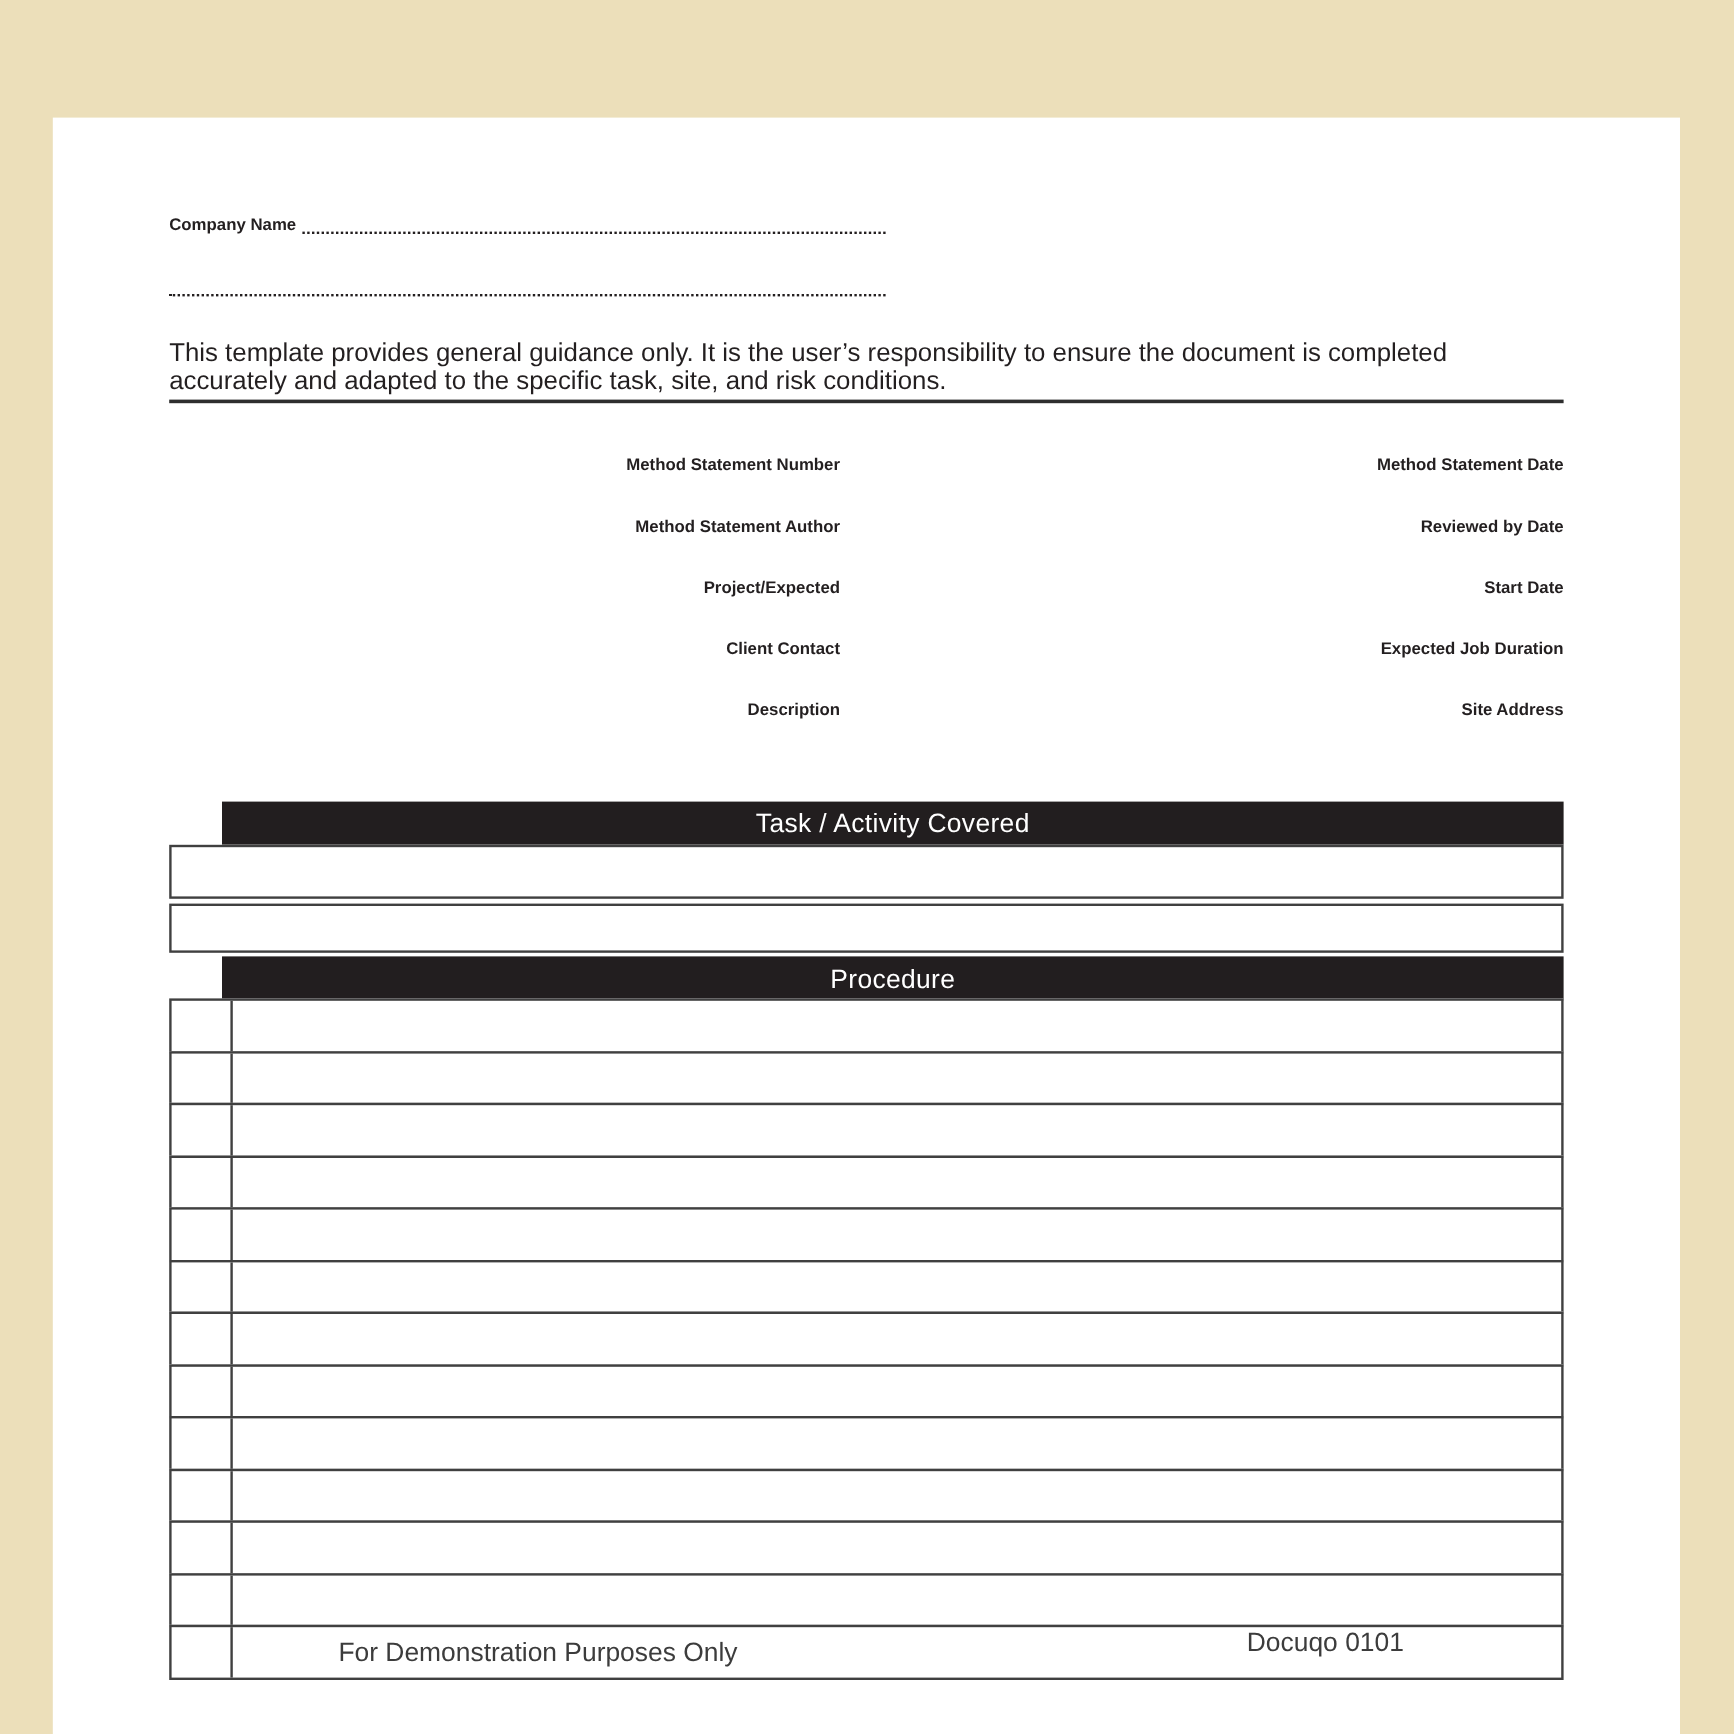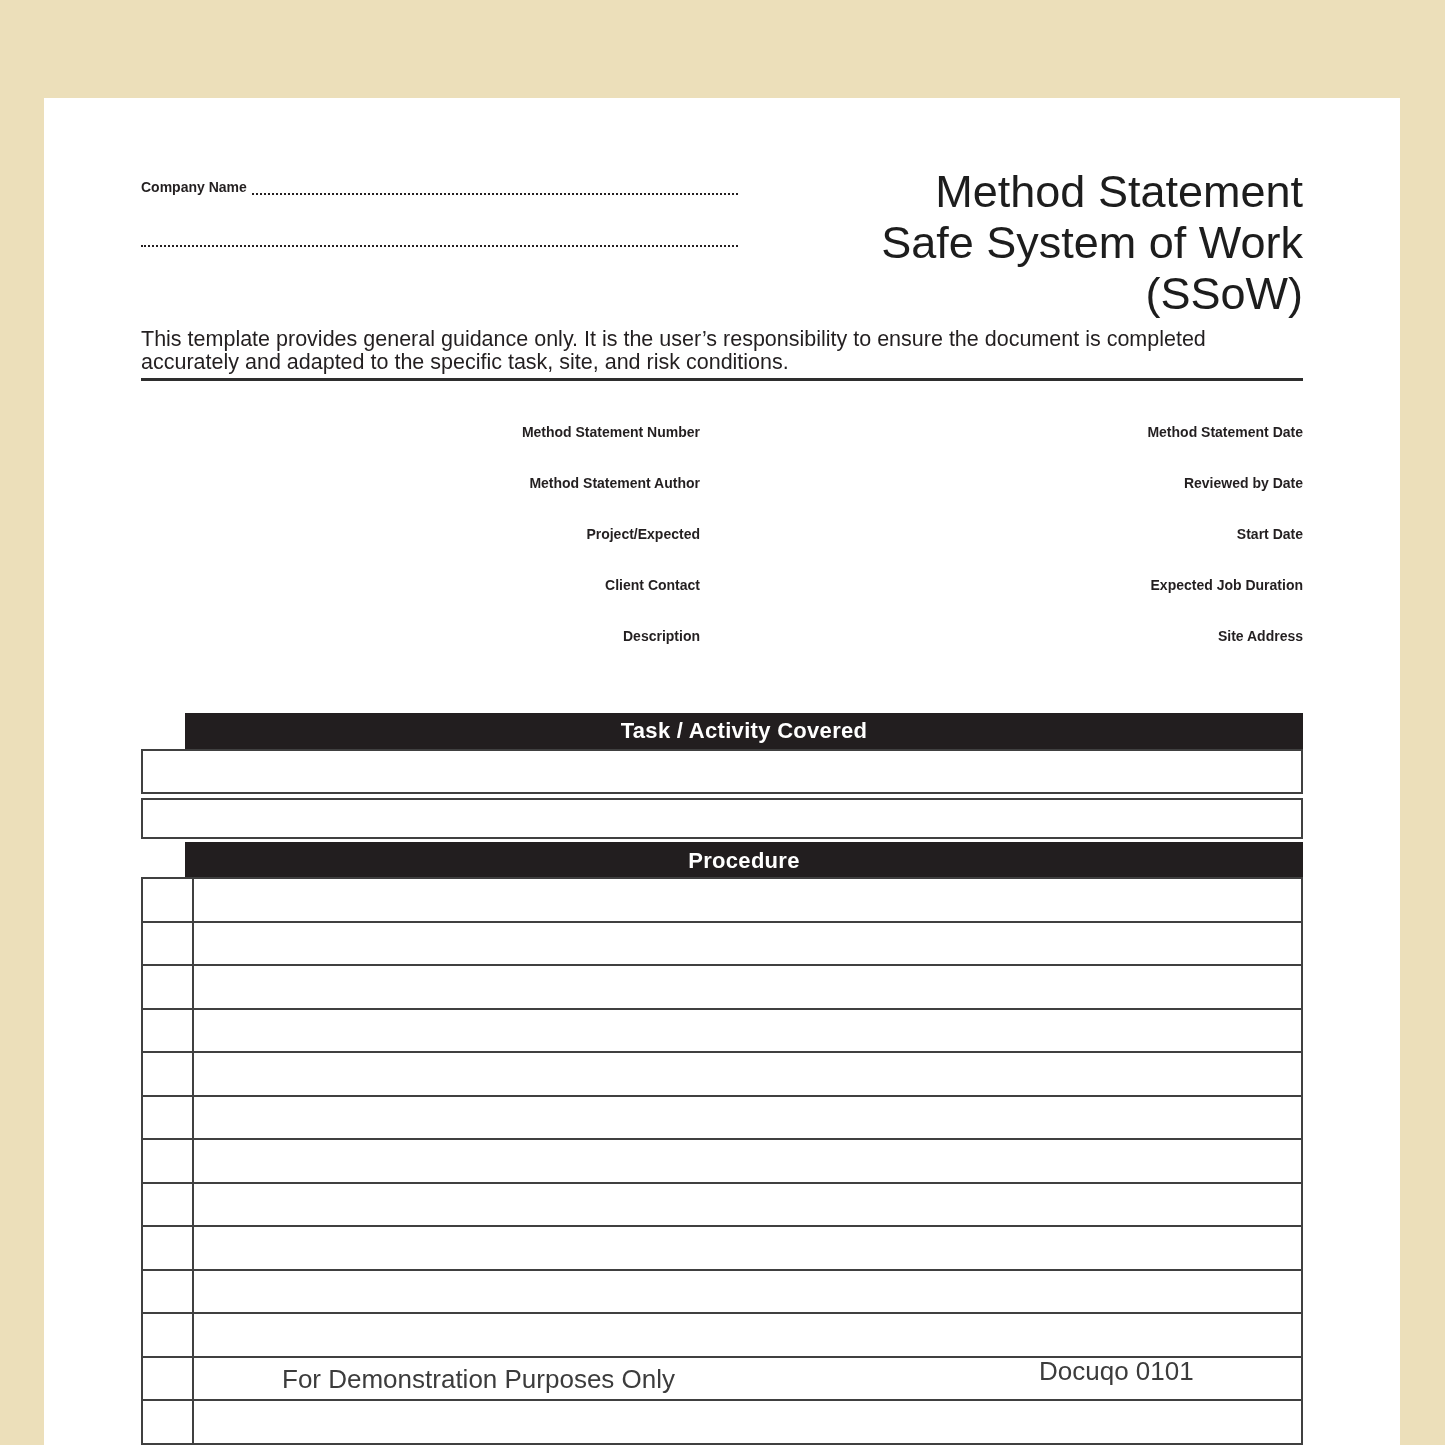--- a/index.html
+++ b/index.html
@@ -46,55 +46,51 @@
   .col{flex:1;min-width:0;}
   .frow{display:flex;align-items:flex-end;height:30px;margin-bottom:21px;flex-direction:column;}
   .frow .dots{margin-bottom:4px;}
   .cont-row{height:14px;margin-top:18px;margin-bottom:0;}
 
   
   .table{margin-top:25px;}
   .bar{
     height:36px;line-height:36px;
     background:var(--header_bar);color:var(--header_bar_text);
-    font-weight:bold;font-size:22px;text-align:center;letter-spacing:.3px;margin-left:44px;
+    font-weight:normal;font-size:22px;text-align:center;letter-spacing:.3px;margin-left:44px;
   }
   .tarow{height:45px;background:var(--page);border:2px solid var(--border);}
   .tarow + .tarow{margin-top:4px;height:41px;}
   .procedure-bar{margin-top:3px;height:37px;line-height:37px;}
   .prow{display:flex;height:45.5px;background:var(--page);border:2px solid var(--border);margin-top:-2px;}
   .prow .cell-num{width:51px;border-right:2px solid var(--border);}
   .prow .cell-body{flex:1;}
 
   
-  .wm{position:absolute;font-size:26px;color:var(--watermark);white-space:nowrap;}
+  .wm{position:absolute;font-size:22px;color:var(--watermark);white-space:nowrap;}
   .wm.demo{left:238px;top:1266px;}
   .wm.code{left:995px;top:1258px;}
 </style>
 </head>
 <body>
 
 <div class="canvas">
   <div class="page">
     <div class="content">
 
       <div class="header">
         <div class="header-left">
           <div class="fill-row">
             <span class="lbl">Company Name</span>
             <span class="dots"></span>
           </div>
           <div class="fill-row dots-only">
             <span class="dots"></span>
           </div>
         </div>
-        <div class="title">
-          <div>Method Statement</div>
-          <div>Safe System of Work (SSoW)</div>
-        </div>
       </div>
 
       <p class="disclaimer">This template provides general guidance only. It is the user’s responsibility to ensure the document is completed accurately and adapted to the specific task, site, and risk conditions.</p>
       <div class="rule"></div>
 
       <div class="form-grid">
         <div class="col">
           <div class="frow">
             <span class="lbl">Method Statement Number</span>
             <span class="dots"></span>

